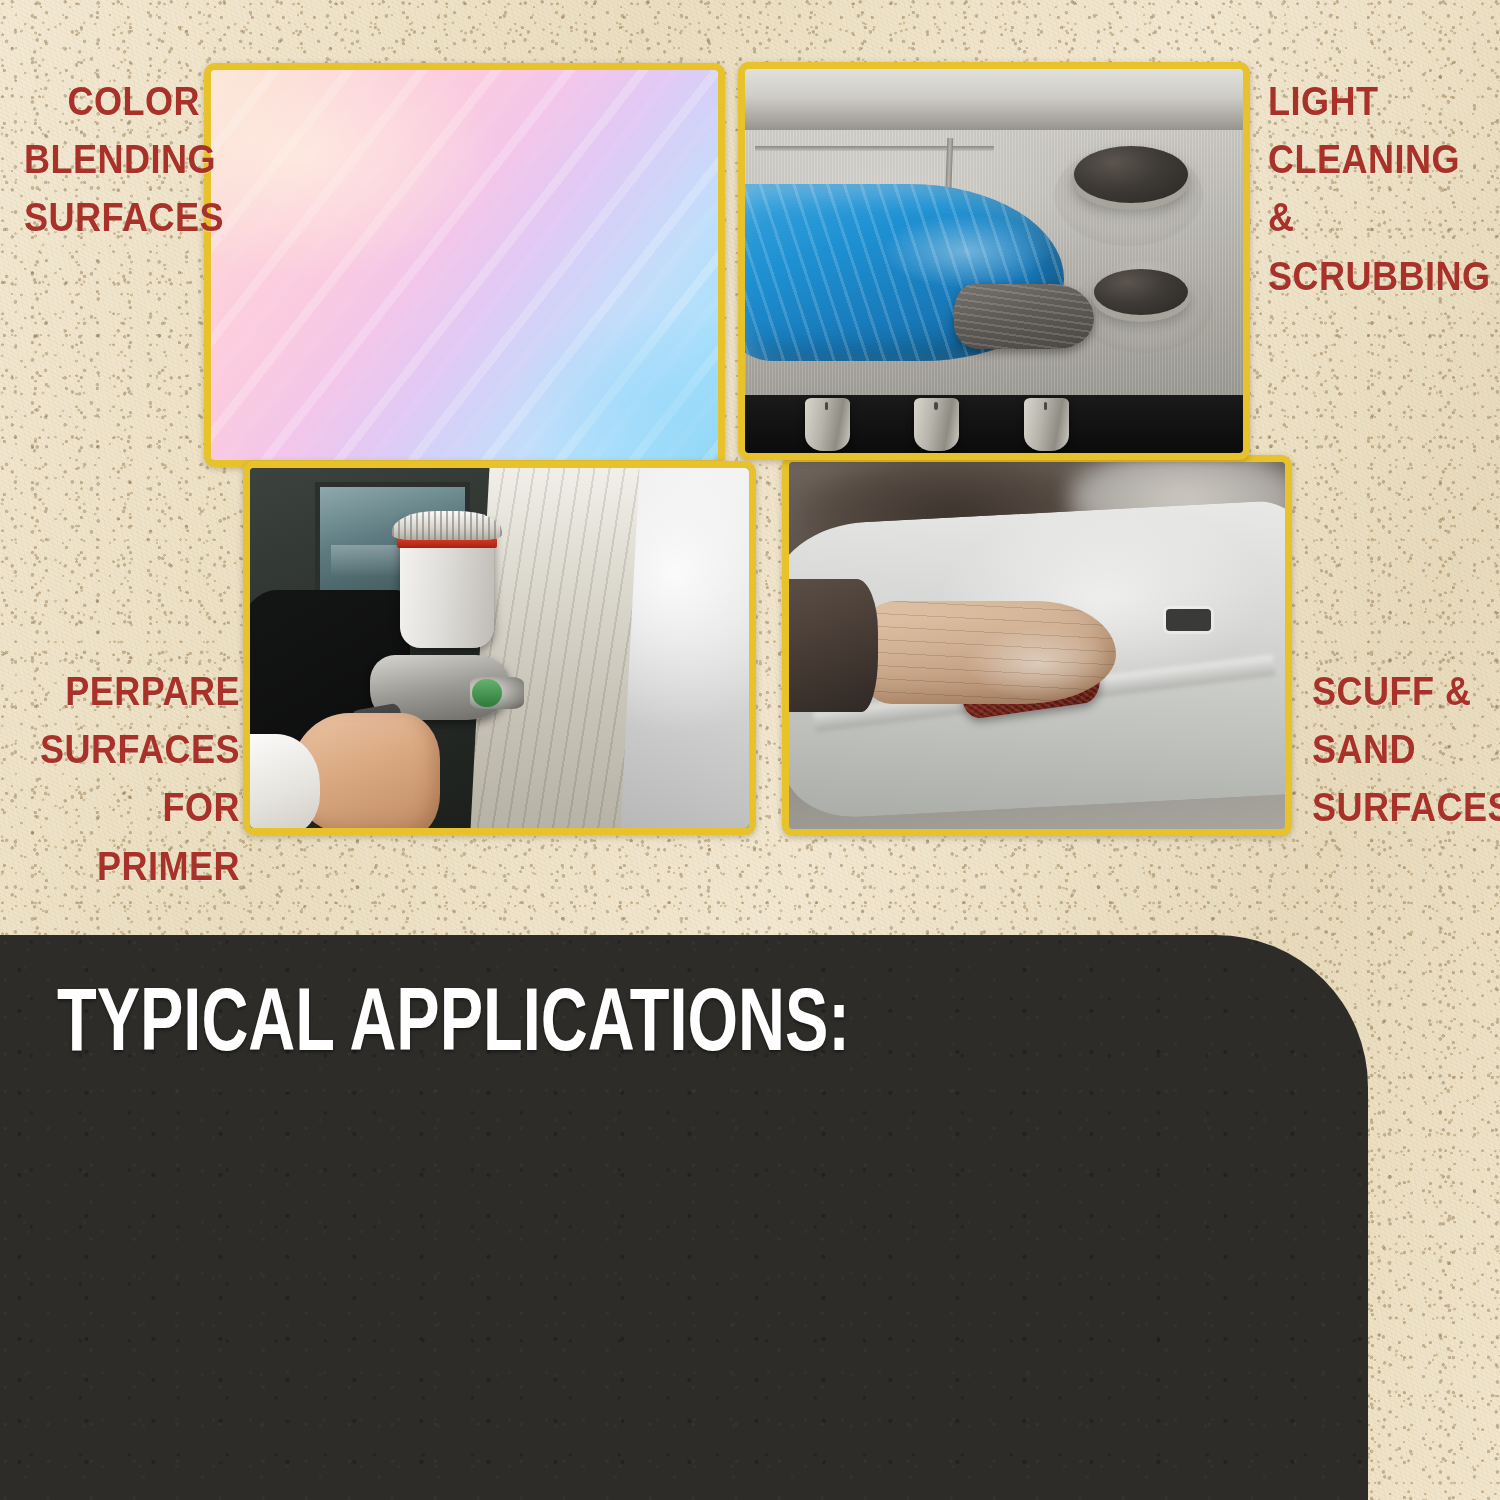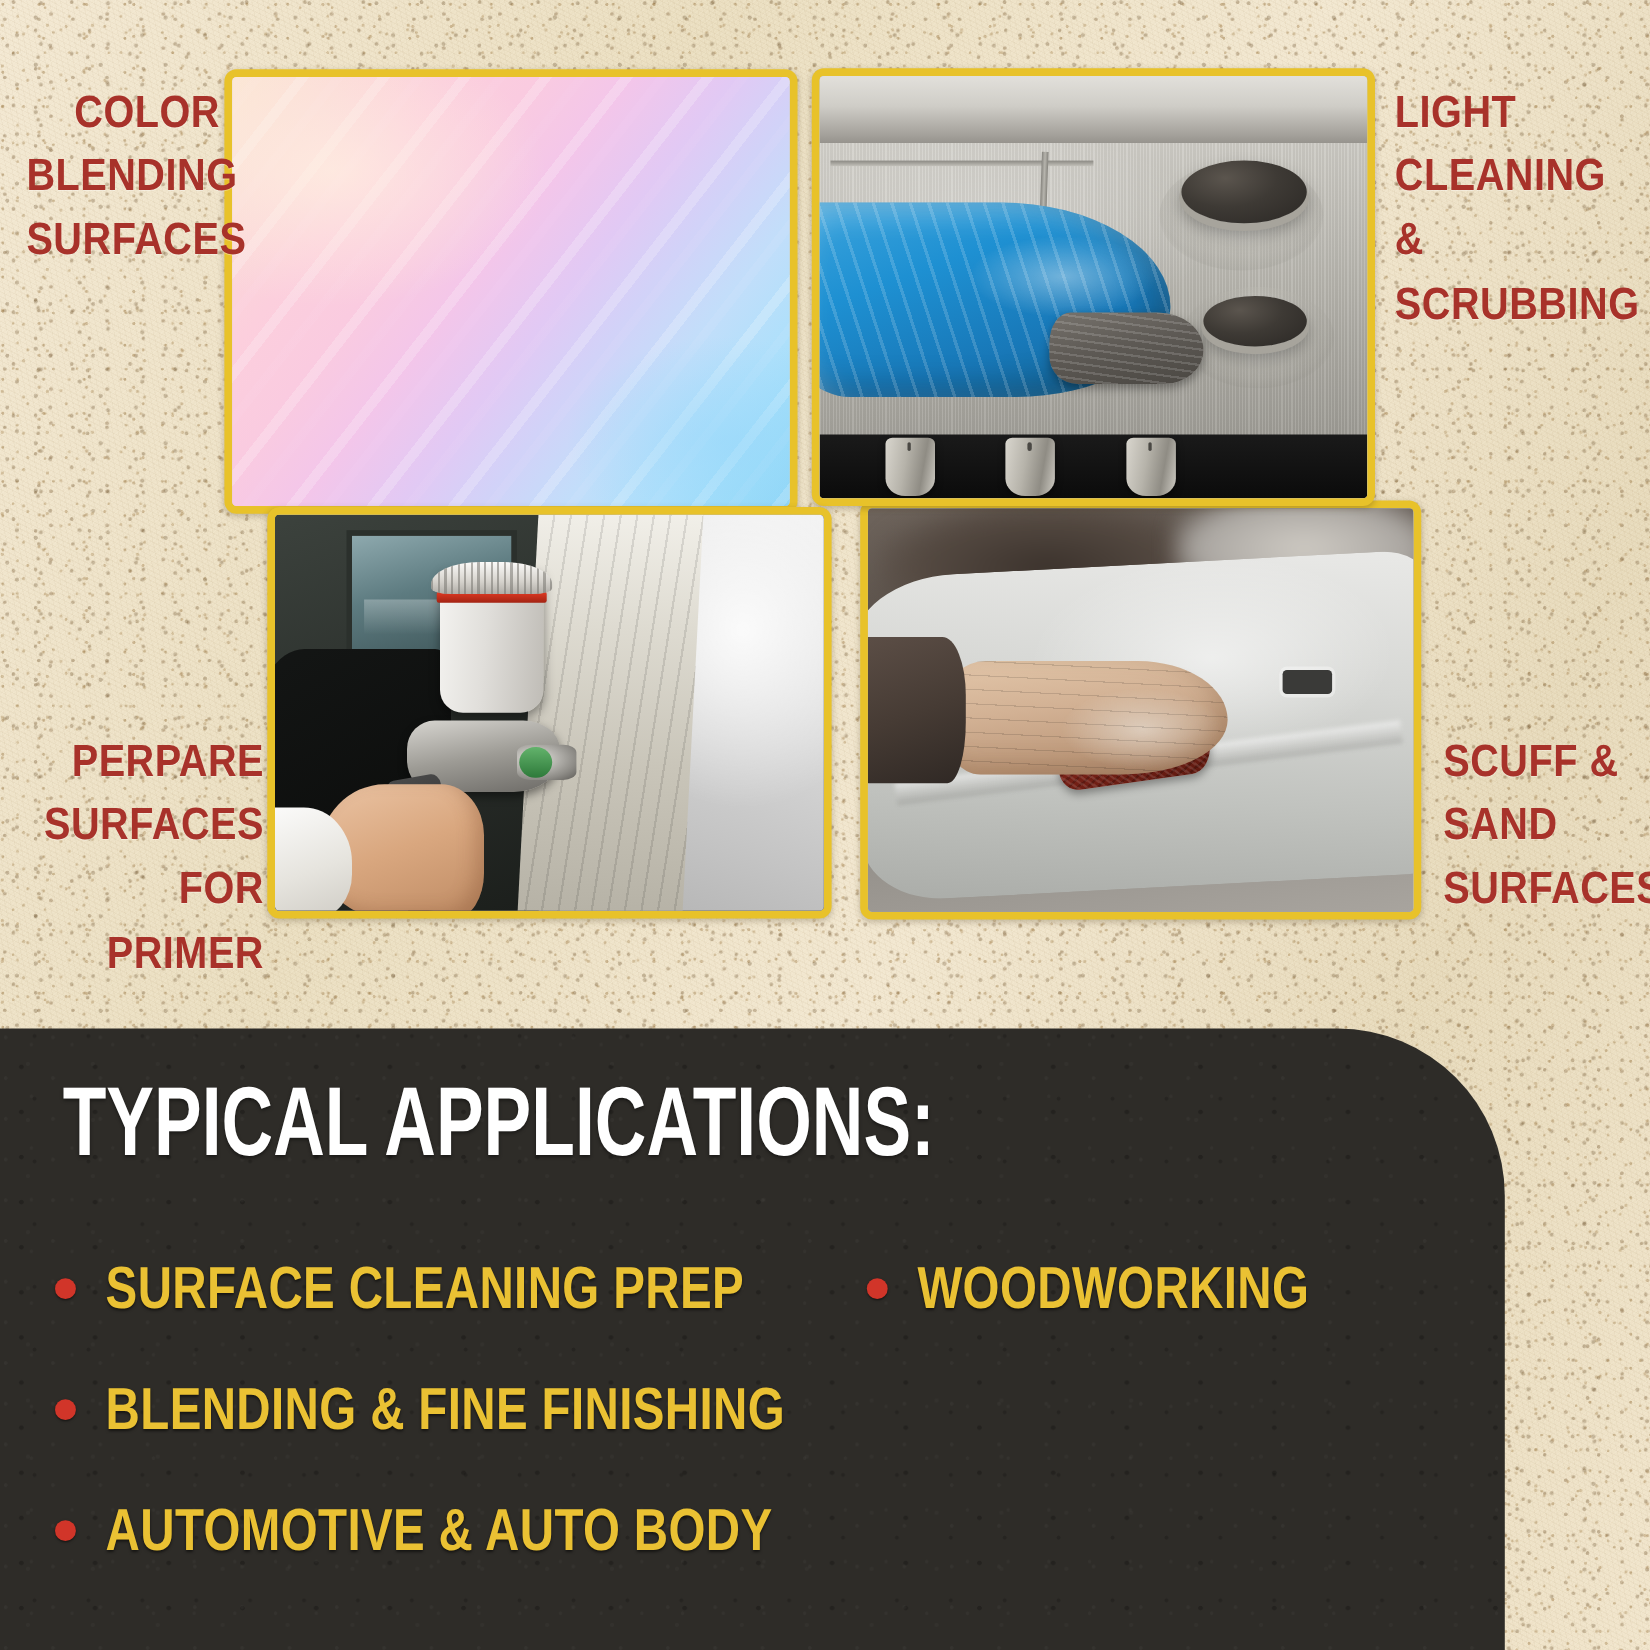--- a/index.html
+++ b/index.html
@@ -544,35 +544,17 @@
 FOR PRIMER</div>
 
   <div class="caption" id="caption-scuff">SCUFF &amp;
 SAND
 SURFACES</div>
 
   <div id="applications-panel"></div>
 
   <div id="applications-title">TYPICAL APPLICATIONS:</div>
 
-  <div class="bullet-col" id="bullets-left">
-    <div class="bullet-row">
-      <span class="bullet-dot"></span>
-      <span class="bullet-label">SURFACE CLEANING PREP</span>
-    </div>
-    <div class="bullet-row">
-      <span class="bullet-dot"></span>
-      <span class="bullet-label">BLENDING &amp; FINE FINISHING</span>
-    </div>
-    <div class="bullet-row">
-      <span class="bullet-dot"></span>
-      <span class="bullet-label">AUTOMOTIVE &amp; AUTO BODY</span>
-    </div>
+
+  <div class="bullet-col" id="bullets-right">
   </div>
 
-  <div class="bullet-col" id="bullets-right">
-    <div class="bullet-row">
-      <span class="bullet-dot"></span>
-      <span class="bullet-label">WOODWORKING</span>
-    </div>
-  </div>
-
 </div>
 
 </body></html>

